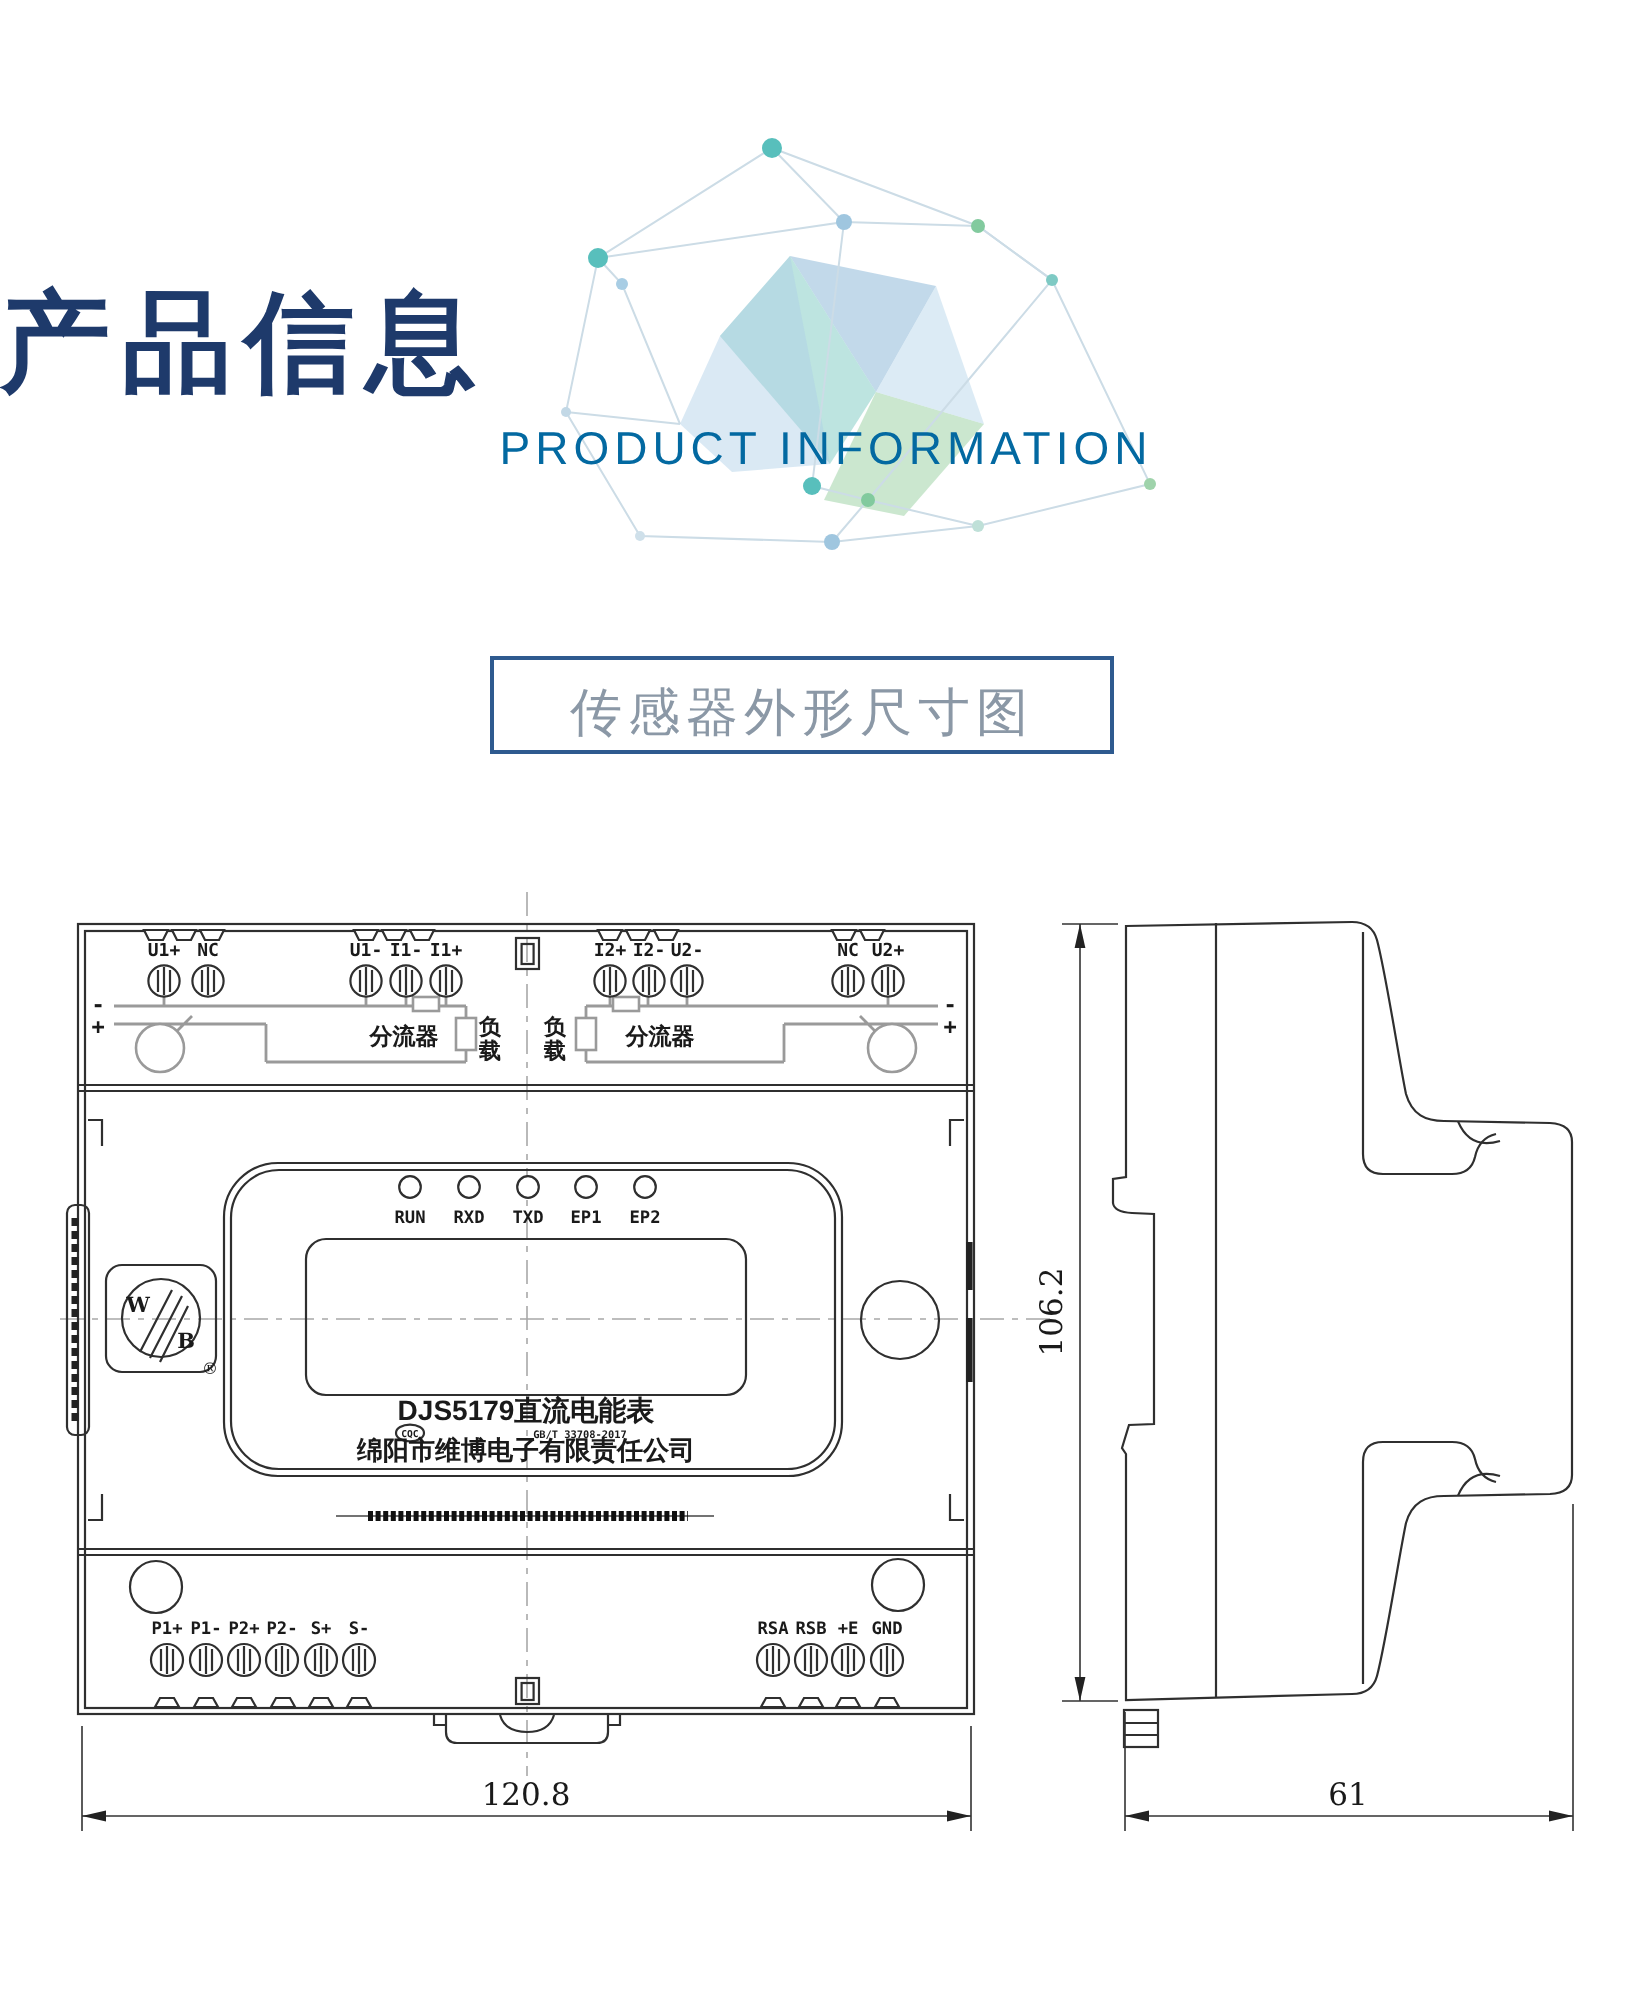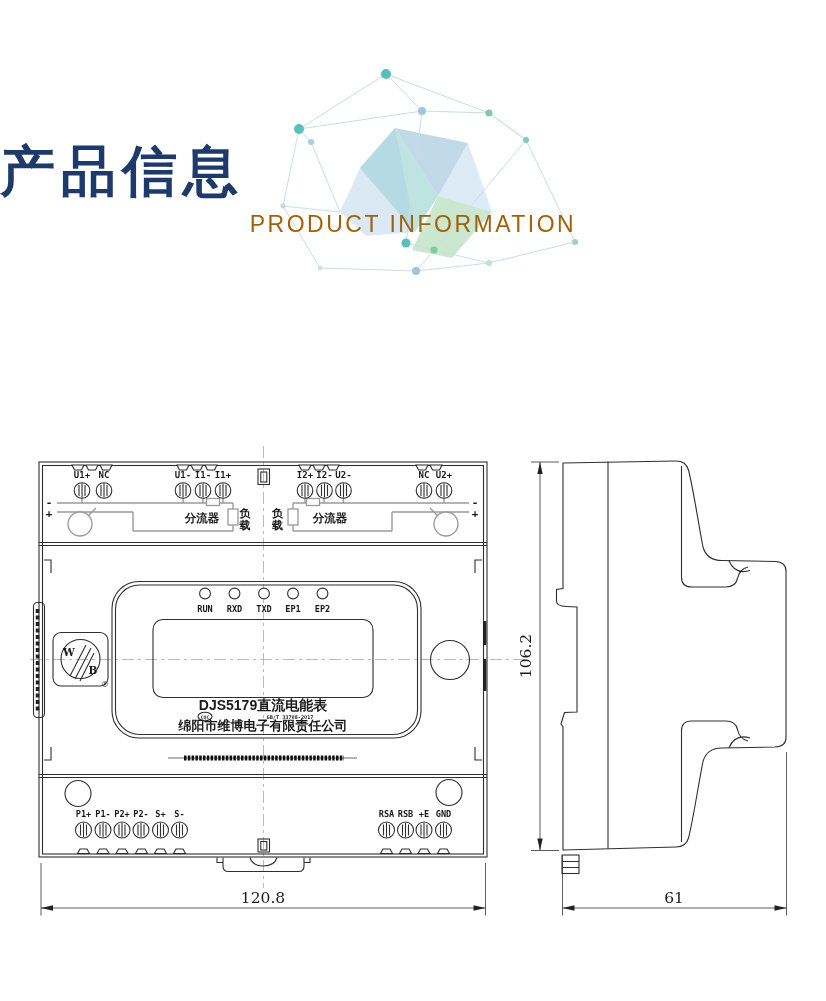--- a/index.html
+++ b/index.html
@@ -1,21 +1,21 @@
 <!DOCTYPE html>
 <html><head>
 <meta charset="utf-8">
 <style>
   html,body{margin:0;padding:0;background:#fff;}
   .page{position:relative;width:826px;height:1001px;background:#fff;overflow:hidden;
         font-family:"Liberation Sans",sans-serif;}
   .hdr-title{position:absolute;top:144px;left:0;width:100%;text-align:left;
         font-size:55px;font-weight:700;color:#1e3a6b;letter-spacing:6px;line-height:1;}
   .hdr-sub{position:absolute;top:213px;left:0;width:100%;text-align:center;
-        font-size:23px;font-weight:400;color:#a16207;letter-spacing:2.5px;line-height:1;}
+        font-size:23px;font-weight:400;color:#0369a1;letter-spacing:2.5px;line-height:1;}
   .sec-box{position:absolute;left:245px;top:328px;width:312px;height:49px;box-sizing:border-box;
         border:2px solid #2e5a8f;background:#fff;text-align:center;}
   .sec-box span{display:inline-block;margin-top:9px;font-size:26px;color:#8b98a6;letter-spacing:3px;}
   svg{position:absolute;left:0;top:0;}
   .mesh{stroke:#ccdce6;stroke-width:1;fill:none;}
   .ln{fill:none;stroke:#2f2f2f;stroke-width:1.1;}
   .lnf{fill:#fff;stroke:#2f2f2f;stroke-width:1.1;}
   .wire{fill:none;stroke:#9a9a9a;stroke-width:1.4;}
   .wrect{fill:#fff;stroke:#9a9a9a;stroke-width:1.3;}
   .cl{fill:none;stroke:#a8a8a8;stroke-width:0.8;stroke-dasharray:12 4 3 4;}
@@ -62,20 +62,23 @@
       <circle cx="434" cy="250" r="3.5" fill="#82ca9e"></circle>
       <circle cx="416" cy="271" r="4" fill="#9fc6df"></circle>
       <circle cx="489" cy="263" r="3" fill="#bfe0d8"></circle>
       <circle cx="320" cy="268" r="2.5" fill="#cfe0ea"></circle>
     </g>
   </svg>
 
   <div class="hdr-title">产品信息</div>
   <div class="hdr-sub">PRODUCT INFORMATION</div>
 
+  <div class="sec-box">
+    <span>传感器外形尺寸图</span>
+  </div>
 
   <svg width="826" height="1001" viewBox="0 0 826 1001">
 
     <g>
       <path class="cl" d="M263.5,446 V888"></path>
       <path class="cl" d="M30,659.5 H525"></path>
     </g>
 
     <g>
 

